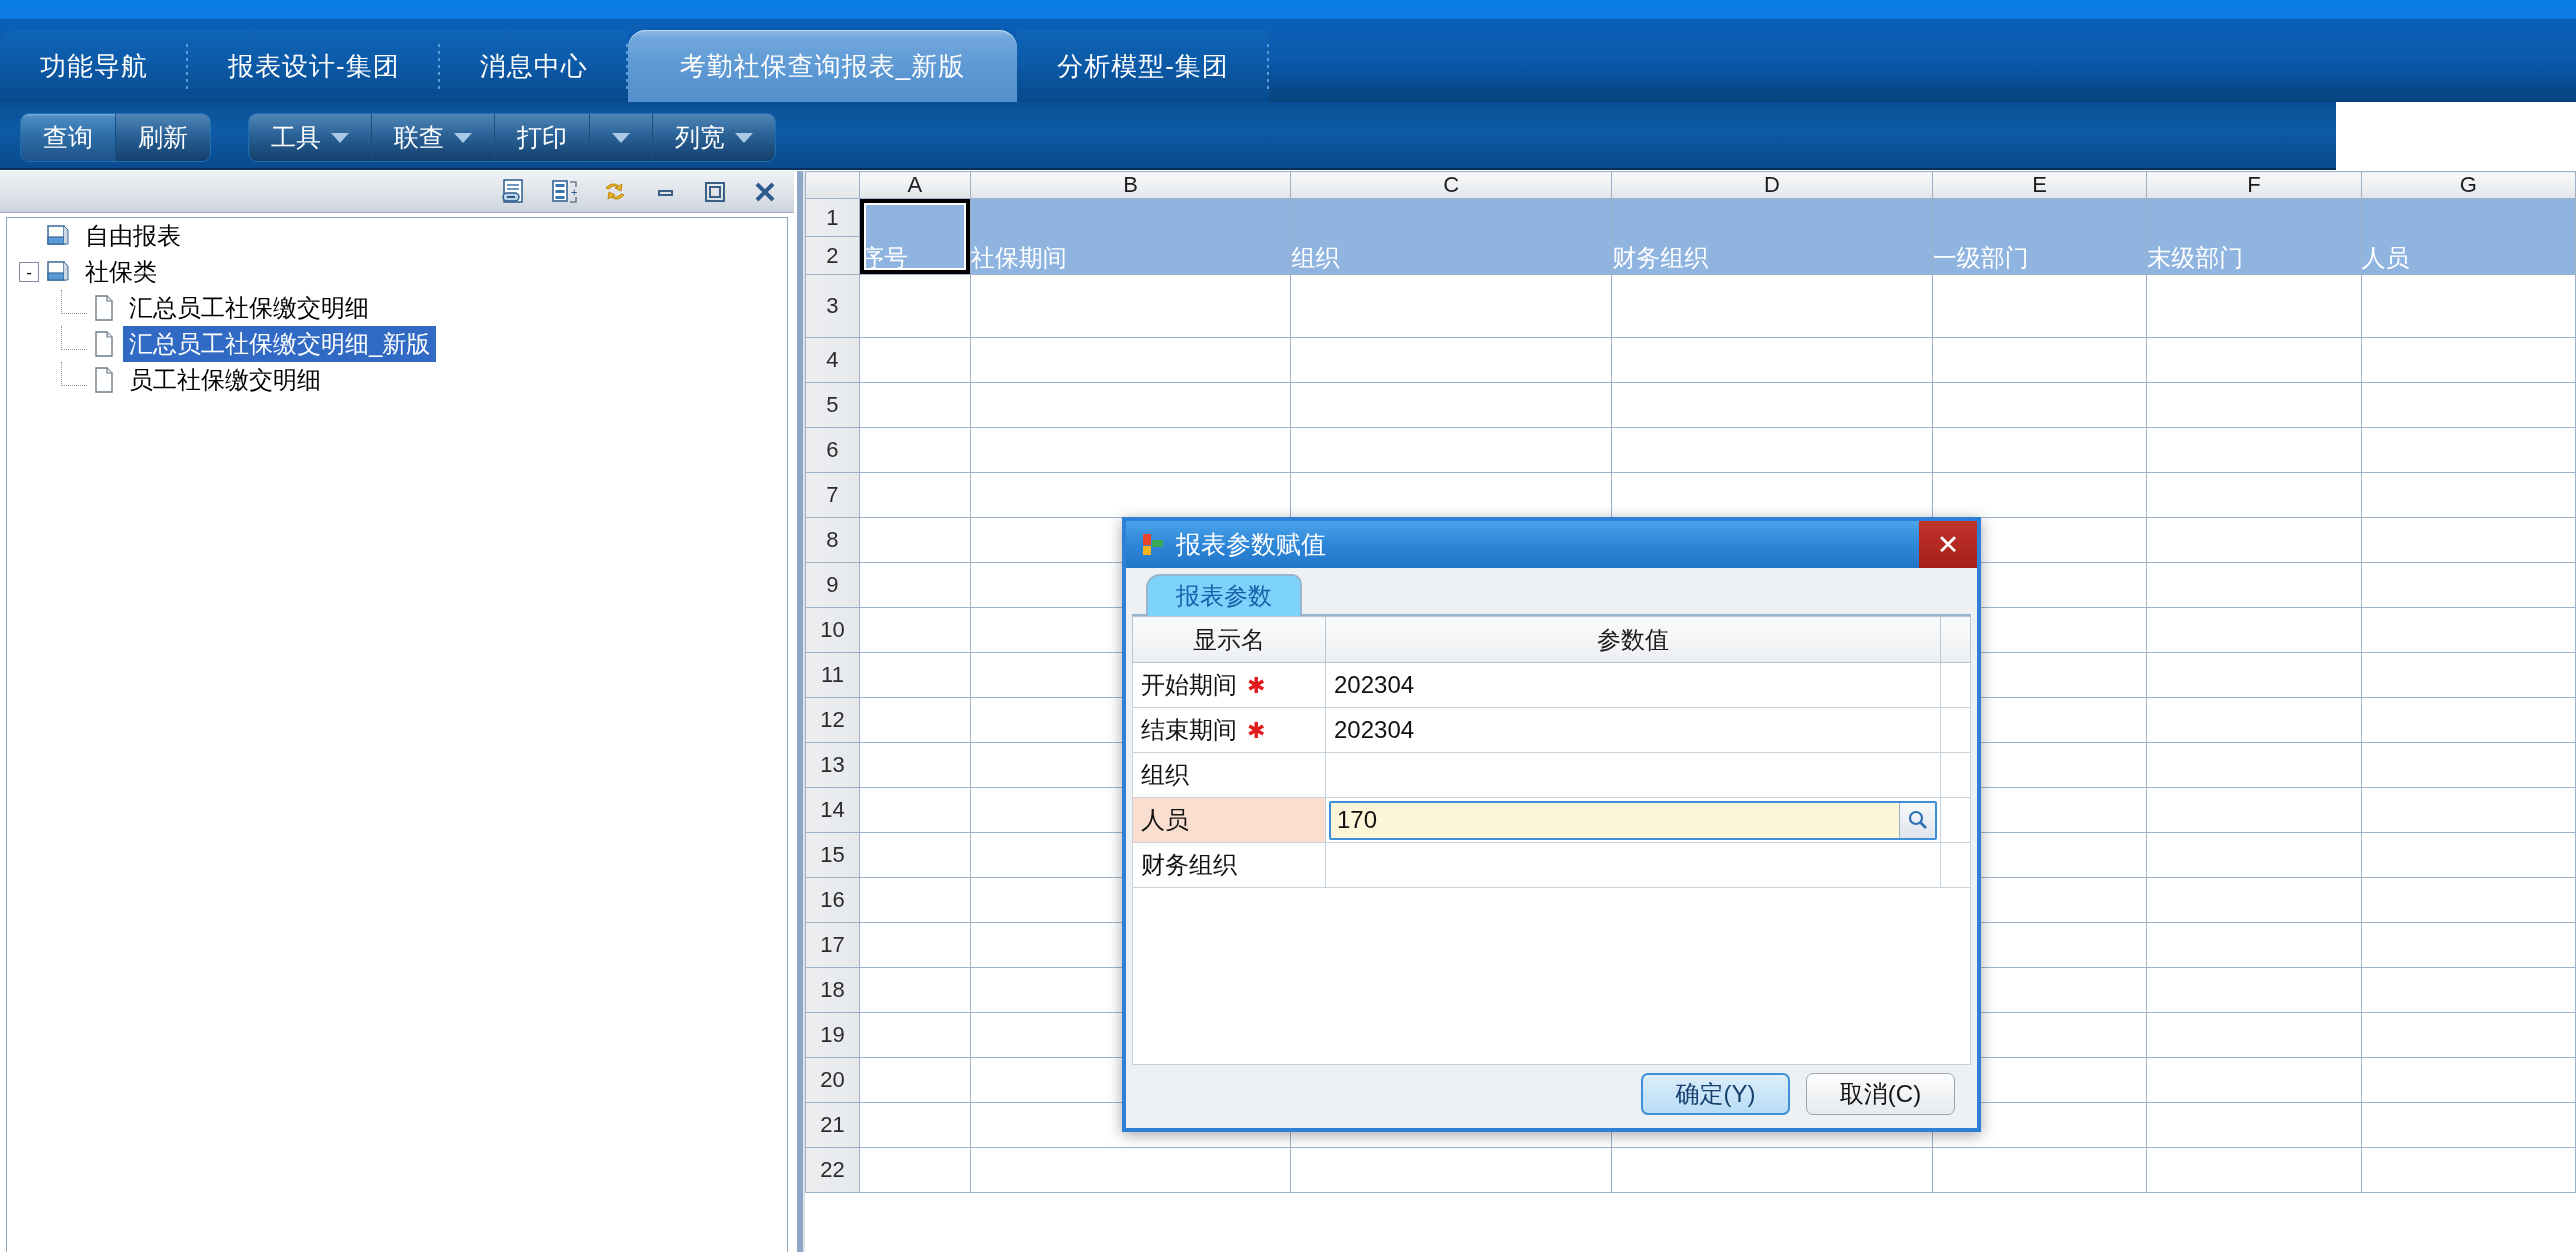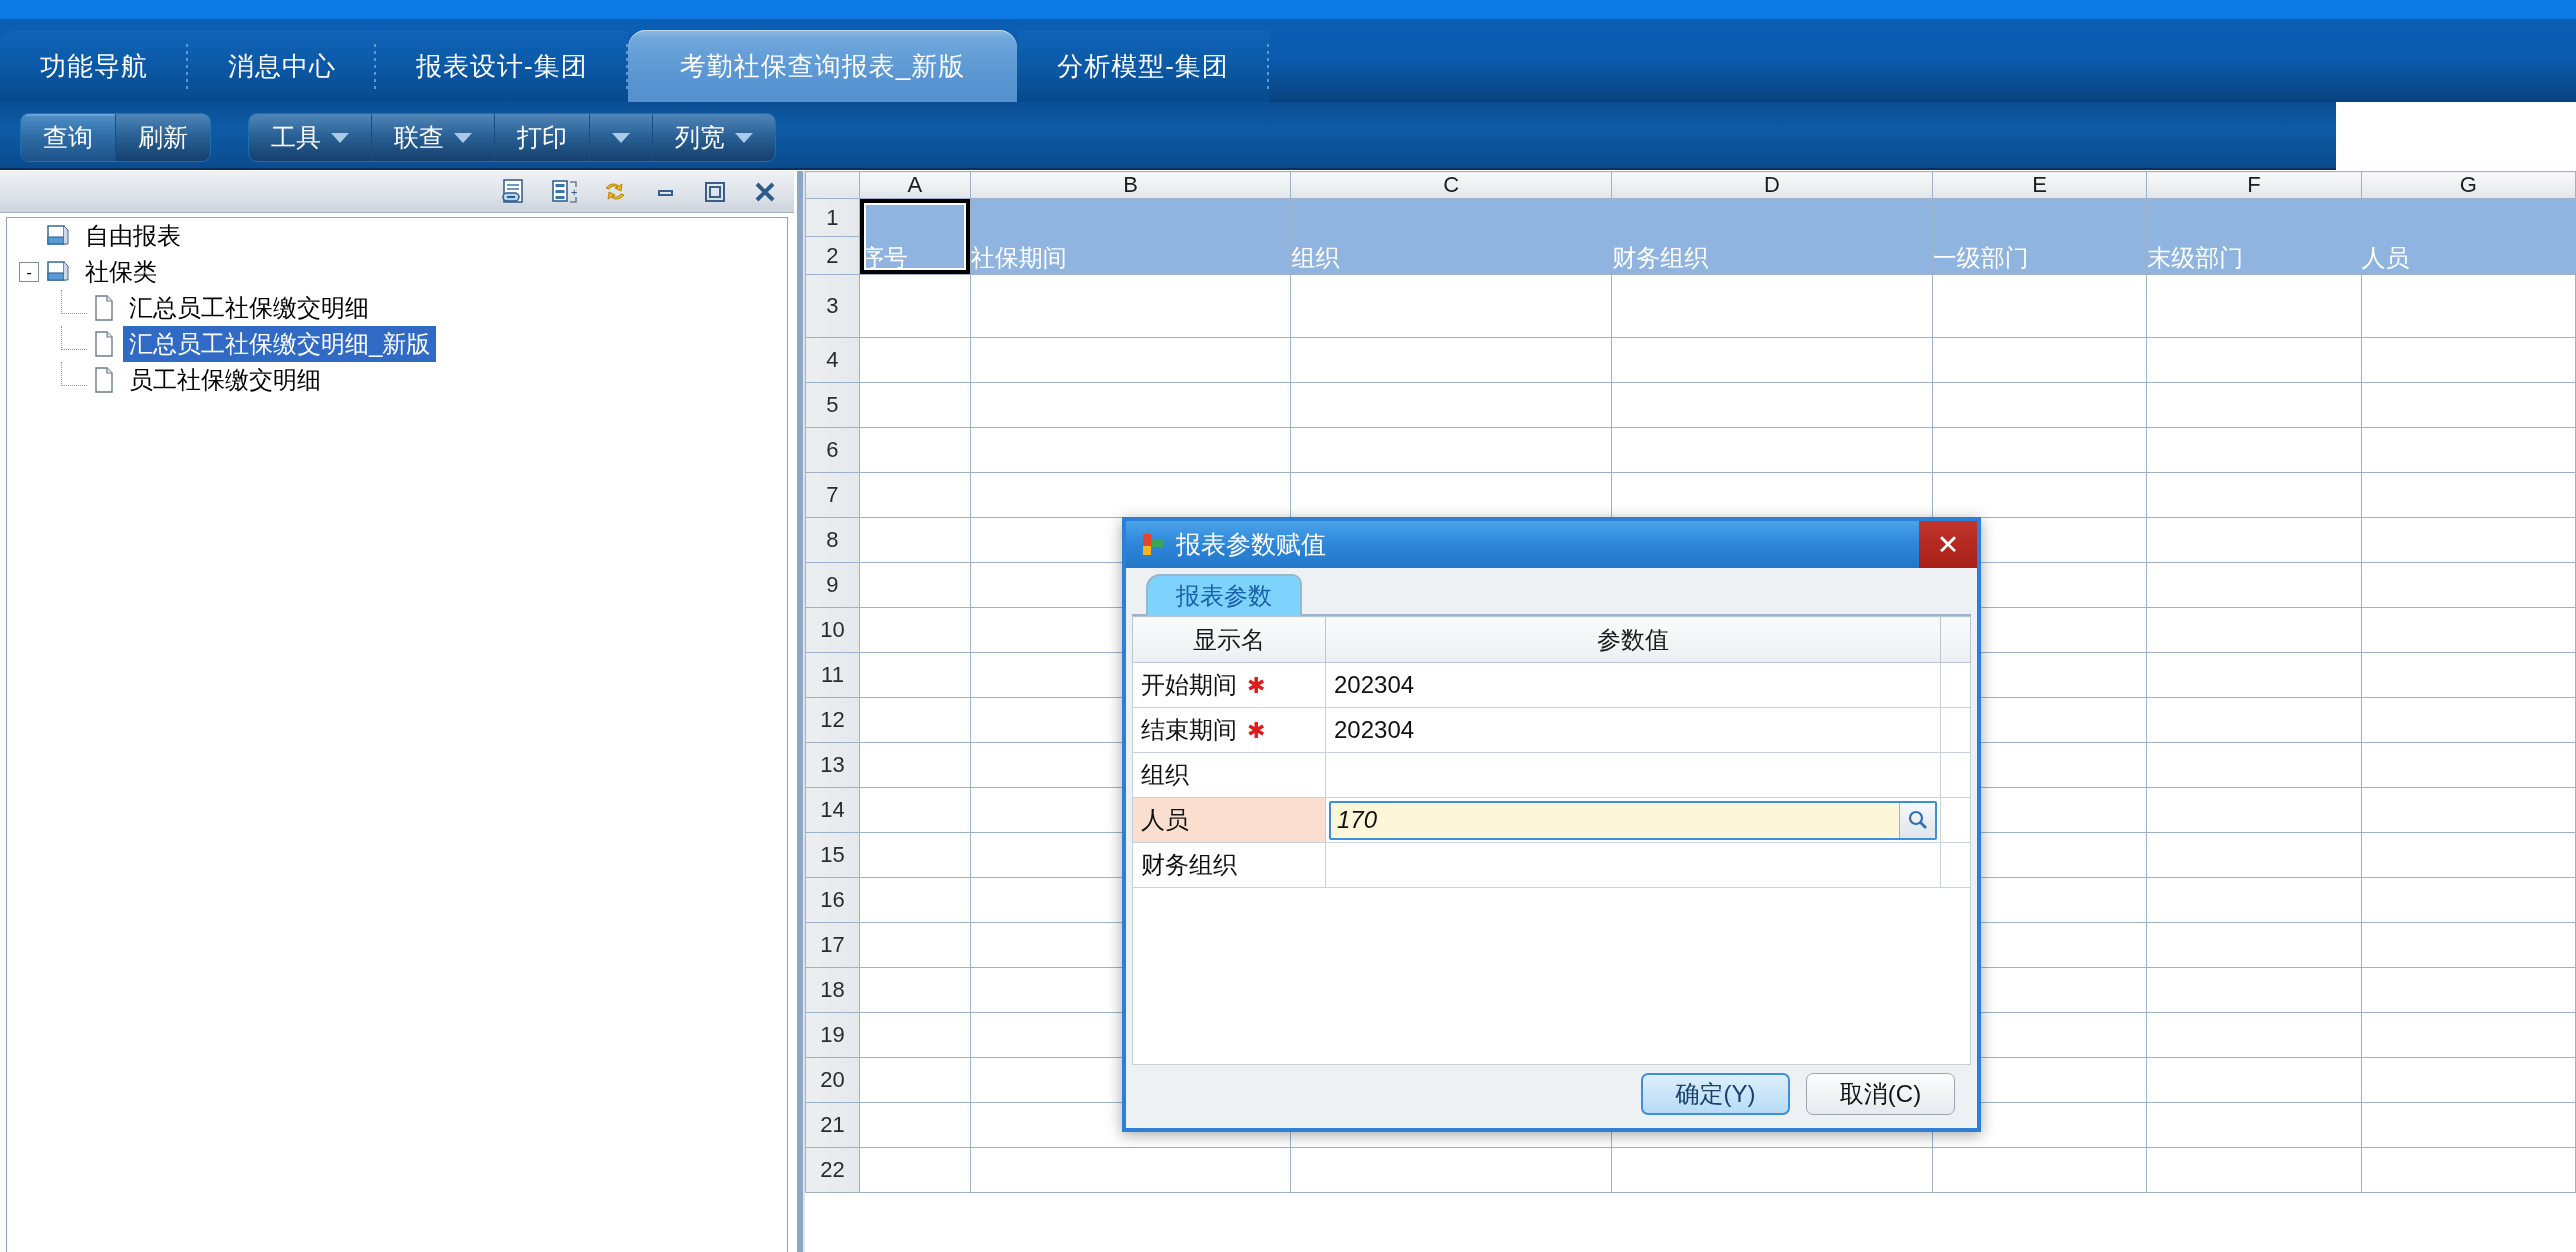--- a/index.html
+++ b/index.html
@@ -158,21 +158,21 @@
   }
   table.params td { height: 45px; border: 1px solid #c8d2dc; font-size: 24px; color: #111; padding: 0 8px; }
   table.params tr.active td.name { background: #fadfd0; }
   .req { color: #e01b1b; font-size: 22px; margin-left: 10px; }
   .val-editor {
     display: flex; align-items: stretch; height: 39px;
     border: 2px solid #3c8fd8; background: #fdf6d8; border-radius: 2px;
   }
   .val-editor input {
     flex: 1; border: none; outline: none; background: transparent;
-    font-size: 24px; font-family: inherit; padding-left: 6px; color: #111; font-style: italic;
+    font-size: 24px; font-family: inherit; padding-left: 6px; color: #111;
   }
   .val-btn {
     width: 36px; display: flex; align-items: center; justify-content: center;
     background: linear-gradient(to bottom,#f6f8fa,#dfe5ec); border-left: 1px solid #9fb2c5; cursor: pointer;
   }
   #params-fill { background: #ffffff; border: 1px solid #c8d2dc; border-top: none; }
   #dlg-footer {
     position: absolute; left: 6px; right: 6px; bottom: 6px; height: 58px;
     background: #eef1f4; border-top: 1px solid #c6cdd4;
     display: flex; align-items: center; justify-content: flex-end; gap: 16px; padding-right: 16px;
@@ -189,25 +189,25 @@
 </head>
 <body>
 
 <div id="app-nav">
   <div class="nav-tabs" id="nav-tabs">
       <div class="nav-tab">
         <span>功能导航</span>
         <span class="sep"></span>
       </div>
       <div class="nav-tab">
+        <span>报表设计-集团</span>
+        <span class="sep"></span>
+      </div>
+      <div class="nav-tab">
         <span>消息中心</span>
-        <span class="sep"></span>
-      </div>
-      <div class="nav-tab">
-        <span>报表设计-集团</span>
         <span class="sep"></span>
       </div>
       <div class="nav-tab active">
         <span>考勤社保查询报表_新版</span>
       </div>
       <div class="nav-tab">
         <span>分析模型-集团</span>
         <span class="sep"></span>
       </div>
     </div>

